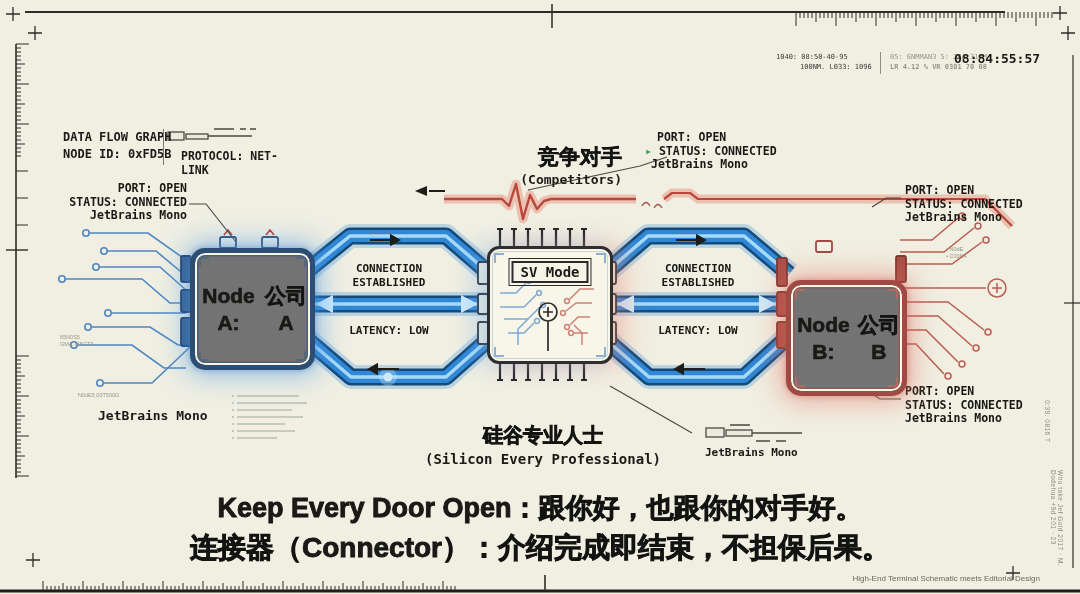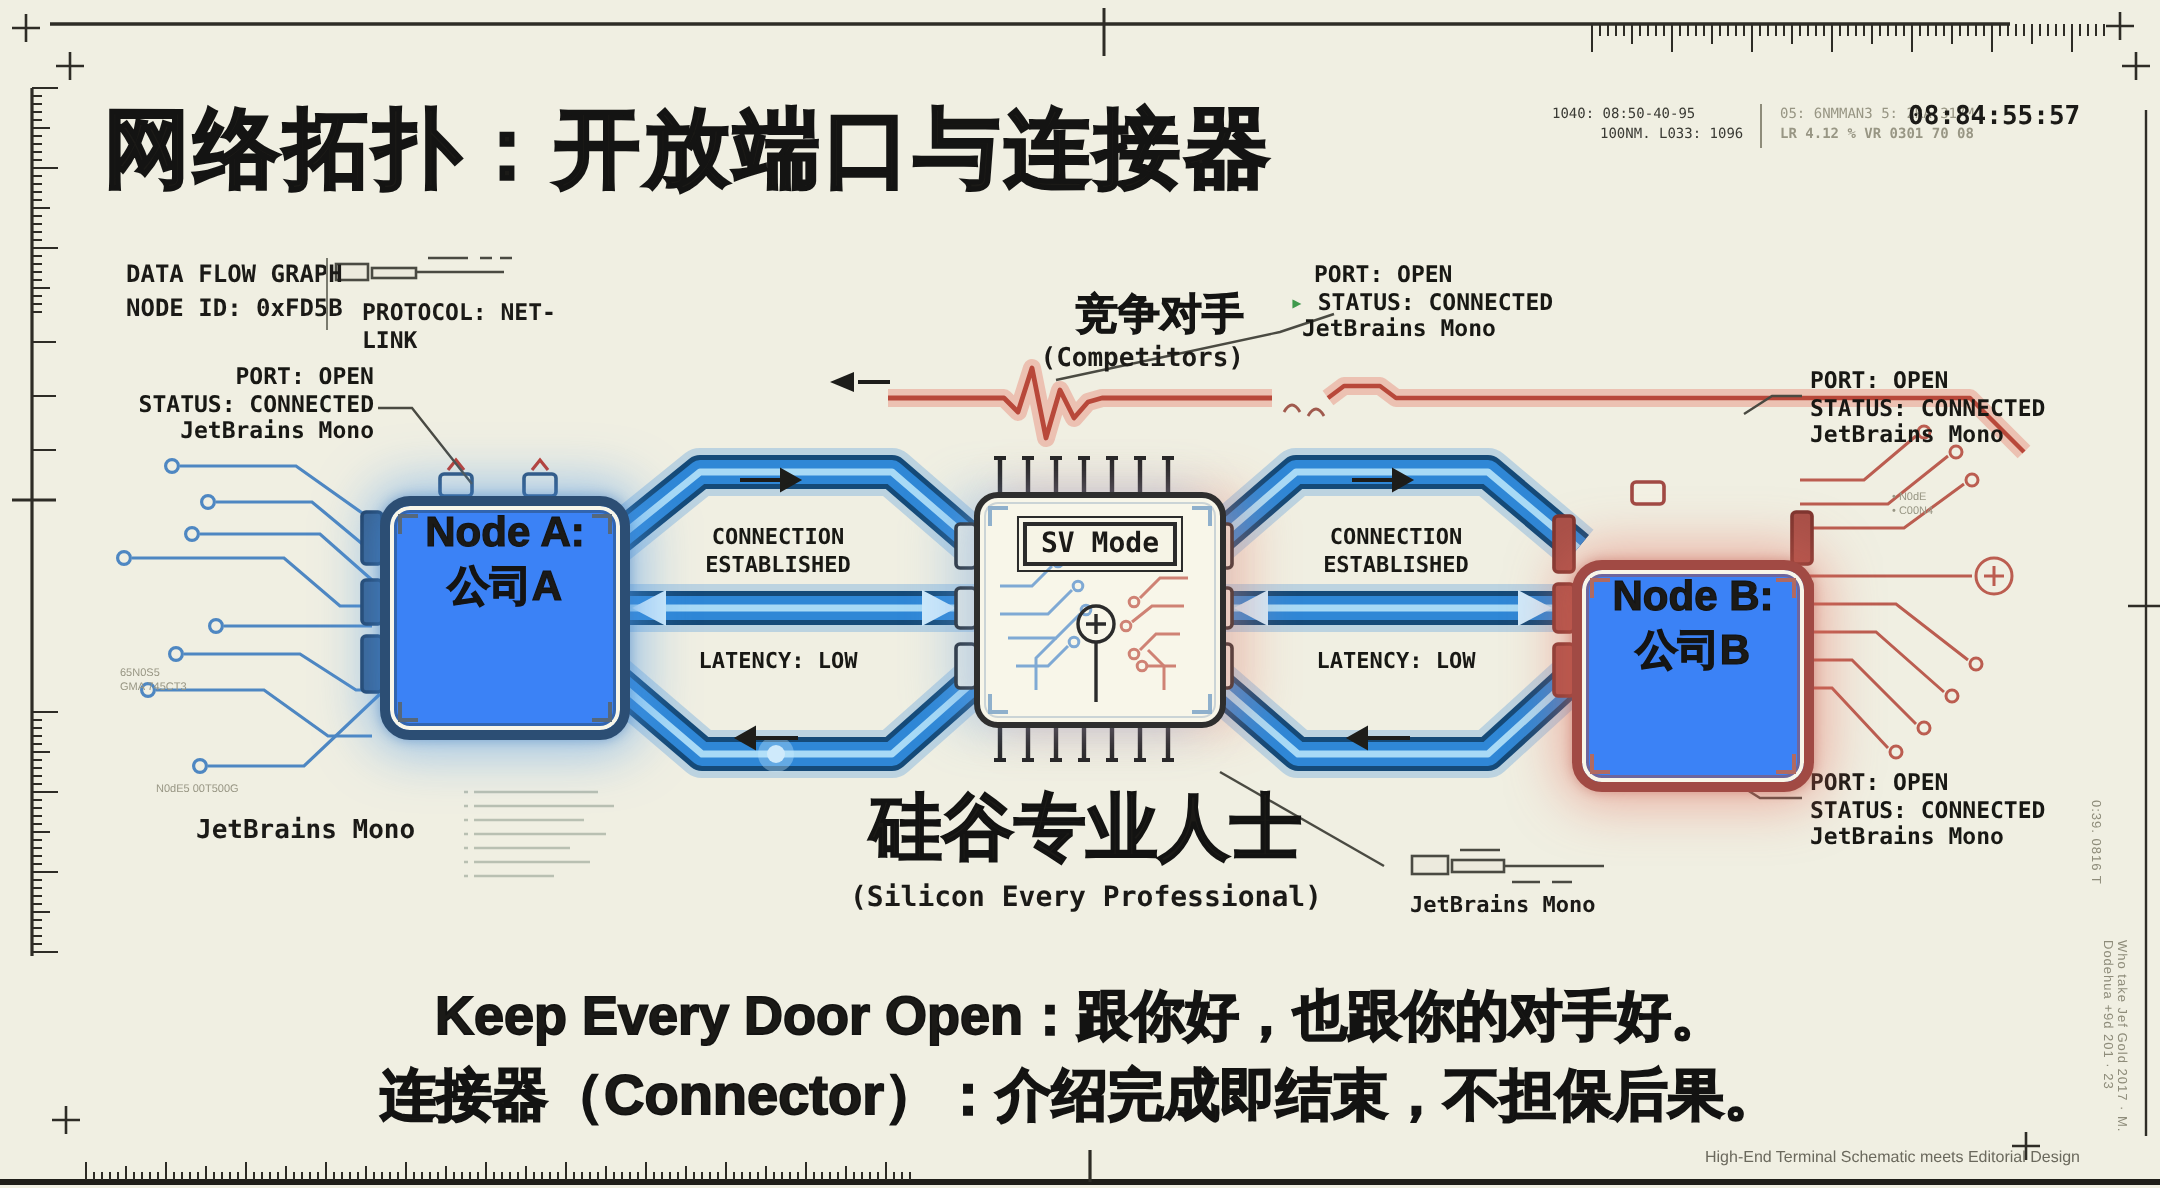--- a/index.html
+++ b/index.html
@@ -7,22 +7,22 @@
          font-family:"Liberation Sans","DejaVu Sans",sans-serif;color:#1b1a17;}
   #art{position:absolute;left:0;top:0;width:1080px;height:594px;}
   .abs{position:absolute;}
   .mono{font-family:"DejaVu Sans Mono","Liberation Mono",monospace;}
   .plabel{font-family:"DejaVu Sans Mono","Liberation Mono",monospace;font-size:11.5px;font-weight:bold;
           line-height:13.5px;color:#181814;white-space:nowrap;}
   .tiny{font-size:7px;color:#3a3a34;line-height:9px;white-space:nowrap;}
   .faint{color:#989684;}
   .title{font-size:43px;font-weight:900;letter-spacing:2px;white-space:nowrap;
          -webkit-text-stroke:1.3px #141413;}
-  .node{position:absolute;border-radius:15px;background:#3b82f6;display:flex;flex-direction:column;
-        align-items:center;text-align:center;}
+  .node{position:absolute;border-radius:15px;background:#737373;display:flex;flex-direction:row;
+        align-items:center;justify-content:center;text-align:center;}
   .node-a{border:5px solid #2c4e74;box-shadow:0 0 26px 6px rgba(80,155,235,.55),0 0 6px rgba(40,90,150,.45),
           inset 0 0 0 2px #f8f6e9,inset 0 0 0 3.5px rgba(44,78,116,.55);}
   .node-b{border:5px solid #a14a44;box-shadow:0 0 26px 6px rgba(230,110,95,.5),0 0 6px rgba(150,60,50,.4),
           inset 0 0 0 2px #f8f6e9,inset 0 0 0 3.5px rgba(161,74,68,.5);}
   .node .nm{font-size:21px;font-weight:900;line-height:27px;-webkit-text-stroke:.6px #141413;}
   .chip{position:absolute;left:487px;top:246px;width:120px;height:112px;border:3px solid #2e2e2e;
         border-radius:12px;background:#f8f6e9;
         box-shadow:-12px 0 24px rgba(110,170,235,.38),12px 0 24px rgba(235,130,110,.38),inset 0 0 0 2px #f8f6e9,inset 0 0 0 3px rgba(120,150,180,.35);}
   .svmode{position:absolute;left:50%;top:12px;transform:translateX(-50%);border:2px solid #2b2b2b;
           outline:1px solid #2b2b2b;outline-offset:2px;background:#f6f4e6;padding:1px 7px;
@@ -225,21 +225,20 @@
           <rect x="726" y="430" width="26" height="6"></rect>
         <path d="M752,433 H802 M756,441 h14 m6,0 h10 M730,425 h20" fill="none"></path>
       </g>
     </g>
 
     <g stroke="#b9c0b2" stroke-width="1.3">
       <path d="M232,396 h2 M237,396 h62 M232,403 h2 M237,403 h70 M232,410 h2 M237,410 h55 M232,417 h2 M237,417 h66 M232,424 h2 M237,424 h48 M232,431 h2 M237,431 h58 M232,438 h2 M237,438 h40"></path>
     </g>
   </svg>
 
-  <div class="abs title" style="left:52px;top:46px;">网络拓扑：开放端口与连接器</div>
 
   <div class="abs tiny mono" style="left:776px;top:53px;">1040: 08:50-40-95</div>
   <div class="abs tiny mono" style="left:800px;top:63px;">100NM. L033: 1096</div>
   <div class="abs" style="left:880px;top:52px;width:1px;height:22px;background:#8e8c7a;"></div>
   <div class="abs tiny mono faint" style="left:890px;top:53px;">05: 6NMMAN3 5: 2RA 317M</div>
   <div class="abs tiny mono faint" style="left:890px;top:63px;font-weight:bold;">LR 4.12 %  VR 0301 70 08</div>
   <div class="abs bracketbox" style="left:954px;top:46px;width:84px;height:26px;">
     <span class="bk bk1"></span>
       <span class="bk bk2"></span>
       <span class="bk bk3"></span>
@@ -347,21 +346,21 @@
     <div>ESTABLISHED</div>
   </div>
   <div class="abs linklbl" style="left:324px;top:324px;width:130px;">LATENCY: LOW</div>
   <div class="abs linklbl" style="left:633px;top:262px;width:130px;">
     <div>CONNECTION</div>
     <div>ESTABLISHED</div>
   </div>
   <div class="abs linklbl" style="left:633px;top:324px;width:130px;">LATENCY: LOW</div>
 
   <div class="abs" style="left:393px;top:390px;width:300px;text-align:center;">
-    <div style="font-size:36px;font-weight:900;-webkit-text-stroke:.8px #131312;">硅谷专业人士</div>
+    <div style="font-size:20px;font-weight:900;margin-top:32px;-webkit-text-stroke:.8px #131312;">硅谷专业人士</div>
     <div class="mono" style="font-size:14px;font-weight:bold;margin-top:2px;">(Silicon Every Professional)</div>
   </div>
 
   <div class="abs mono" style="left:98px;top:408px;font-size:13px;font-weight:bold;">JetBrains Mono</div>
   <div class="abs mono" style="left:705px;top:446px;font-size:11px;font-weight:bold;">JetBrains Mono</div>
 
   <div class="abs tiny faint" style="left:60px;top:334px;font-size:5.5px;line-height:6.5px;">
     <div>65N0S5</div>
       <div>GMA 745CT3</div>
   </div>

